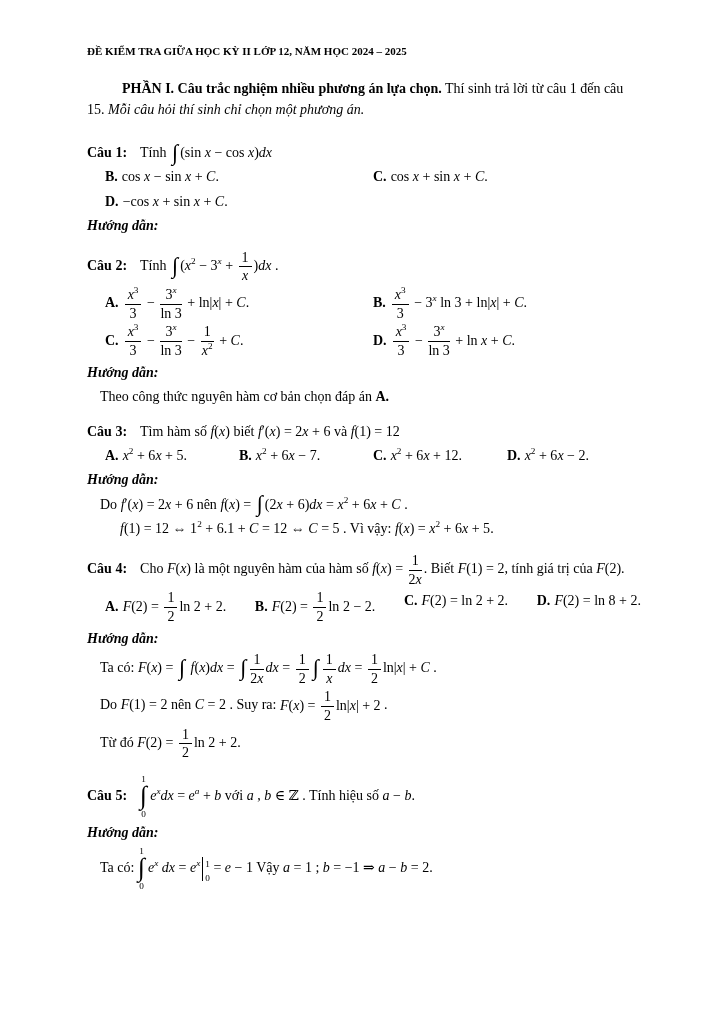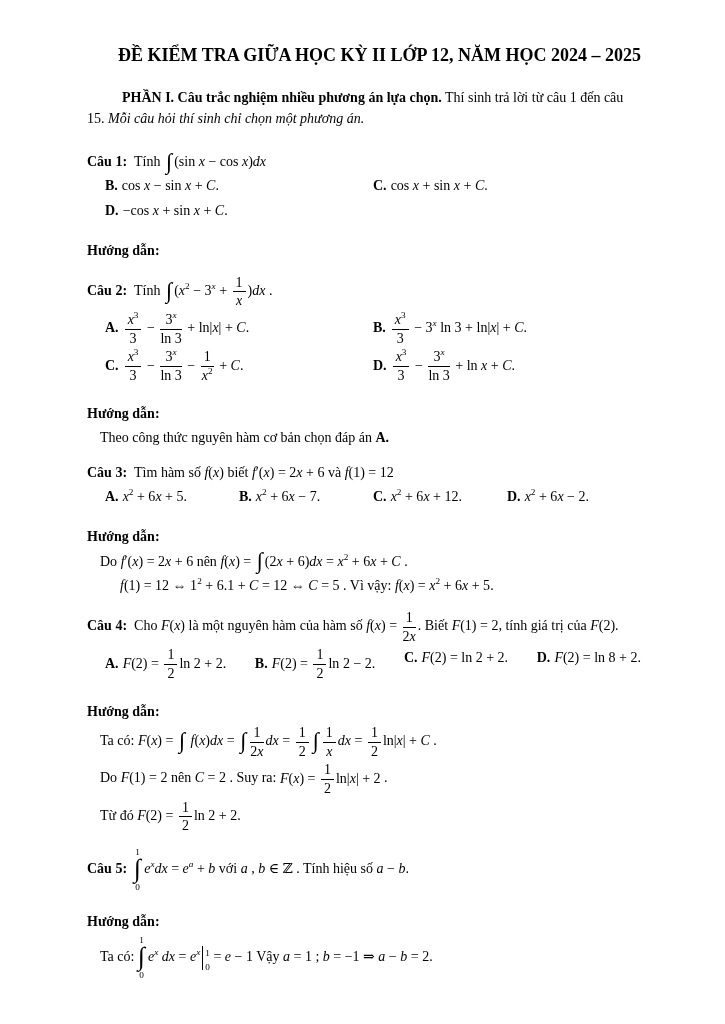--- a/index.html
+++ b/index.html
@@ -1,32 +1,32 @@
 <!DOCTYPE html>
 <html><head>
 <meta charset="utf-8">
 <style>
   html,body{margin:0;padding:0;background:#ffffff;}
   body{width:725px;height:1024px;overflow:hidden;color:#000;
        font-family:"Liberation Serif","DejaVu Serif",serif;font-size:14px;}
   .page{padding:45px 84px 0 87px;}
-  .title{text-align:right;font-weight:bold;font-size:18px;margin-bottom:21px;}
+  .title{text-align:left;font-weight:bold;font-size:11px;margin-bottom:21px;}
   .intro{line-height:1.5;margin:0 0 22px 0;}
   .intro b{font-weight:bold;margin-left:35px;}
   .intro i{font-style:italic;}
   .q{margin-top:13px;}
   .q-stem{line-height:1.5;}
-  .q-label{font-weight:bold;margin-right:7px;}
+  .q-label{font-weight:bold;margin-right:13px;}
   .opts{padding-left:18px;margin:3px 0 1px 0;}
   .cols2{display:grid;grid-template-columns:1fr 1fr;row-gap:3px;}
   .cols4{display:grid;grid-template-columns:1fr 1fr 1fr 1fr;}
   .row4{display:flex;justify-content:space-between;}
   .opt{line-height:1.55;}
   .opt-label{font-weight:bold;margin-right:4px;}
-  .hd{font-weight:bold;margin-top:20px;line-height:1.45;}
+  .hd{font-weight:bold;margin-top:4px;line-height:1.45;font-style:italic;}
   .sol-line{line-height:1.55;margin:3px 0;}
   .ind1{padding-left:13px;}
   .ind2{padding-left:20px;}
   .ind3{padding-left:33px;}
   
   .math i{font-style:italic;}
   .rm{font-style:normal;}
   .bigint{font-size:1.6em;line-height:.9;vertical-align:-0.12em;padding:0 2px;font-style:normal;}
   .frac{display:inline-flex;flex-direction:column;vertical-align:middle;text-align:center;
         margin:0 2px;line-height:1.12;}

